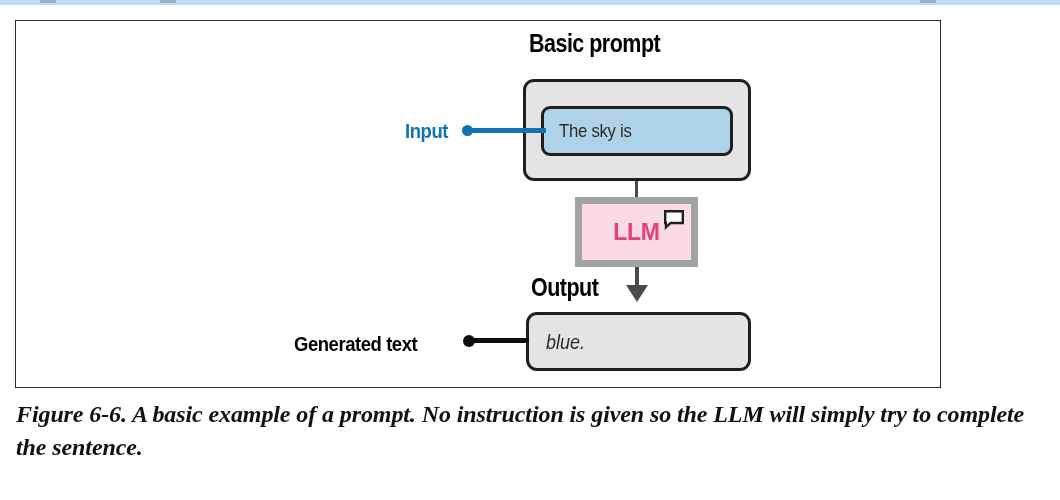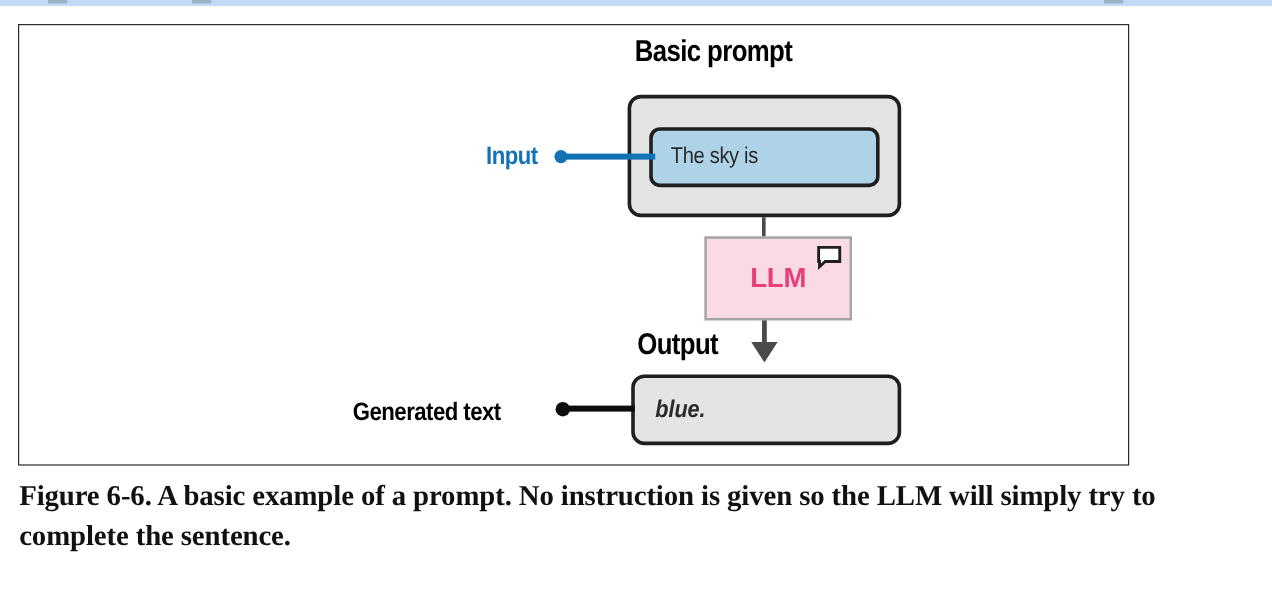--- a/index.html
+++ b/index.html
@@ -121,23 +121,22 @@
     width: 3.4px; height: 18px;
     background: #4a4a4a;
   }
 
   
   #llm-box {
     position: absolute;
     left: 574px; top: 196px;
     width: 123px; height: 70px;
     background: #fadbe5;
-    border: 2px solid #a3a3a3;
-    box-sizing: border-box;
-    margin-left: 12px;
+    border: 7px solid #a3a3a3;
+    box-sizing: border-box;
   }
   #llm-label {
     position: absolute;
     left: 0; right: 0; top: 50%;
     transform: translateY(-50%);
     text-align: center;
     font-weight: bold;
     font-size: 23px;
     color: #e83f78;
     letter-spacing: -0.2px;
@@ -166,21 +165,20 @@
 
   
   #output-box {
     position: absolute;
     left: 525px; top: 311px;
     width: 225px; height: 59px;
     background: #e4e4e4;
     border: 3.2px solid #1f1f1f;
     border-radius: 11px;
     box-sizing: border-box;
-    font-weight: bold;
   }
   #output-box .txt {
     position: absolute;
     left: 17px; top: 50%;
     transform: translateY(-50%) scaleX(0.9);
     transform-origin: left center;
     font-style: italic;
     font-size: 20px;
     color: #2b2b2b;
     white-space: nowrap;
@@ -212,20 +210,21 @@
     background: #0d0d0d;
   }
 
   
   #caption {
     position: absolute;
     left: 16px; top: 398px;
     width: 1025px;
     font-family: "Liberation Serif", serif;
     font-weight: bold;
+    font-style: italic;
     font-size: 24px;
     line-height: 1.36;
     color: #111111;
     letter-spacing: -0.1px;
   }
 </style>
 </head>
 <body>
 
 <div id="viewer-strip">

